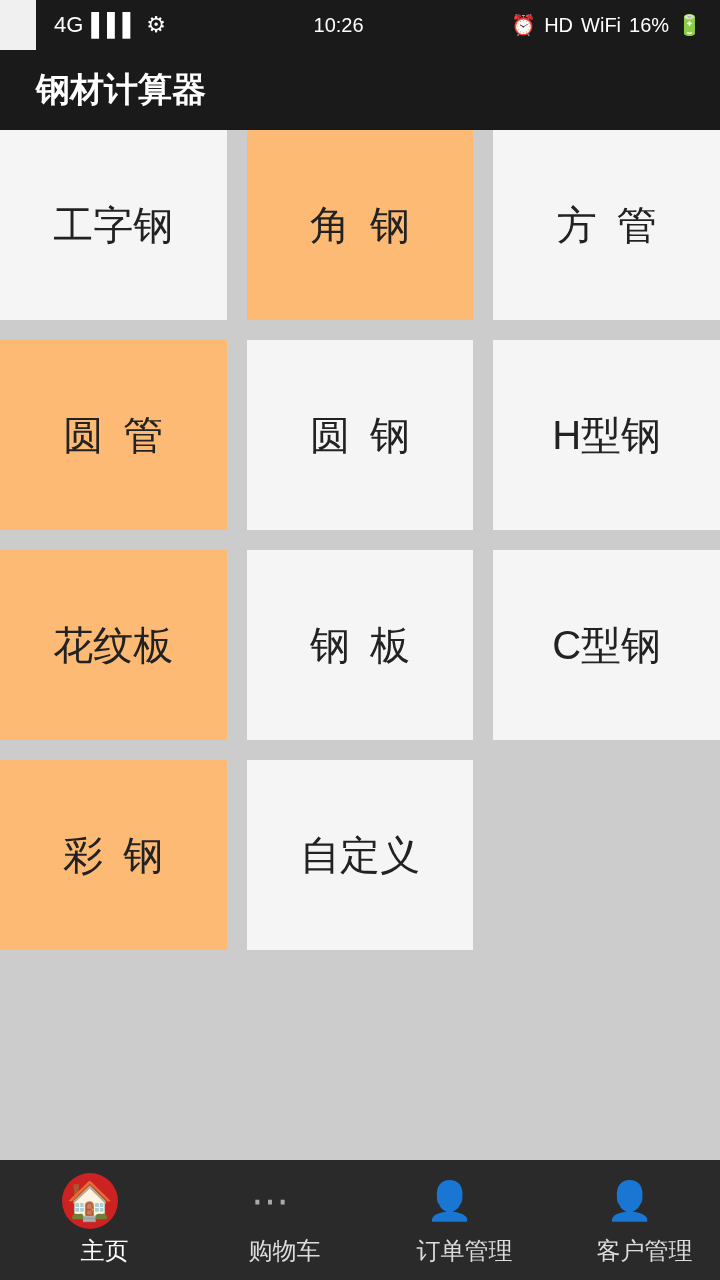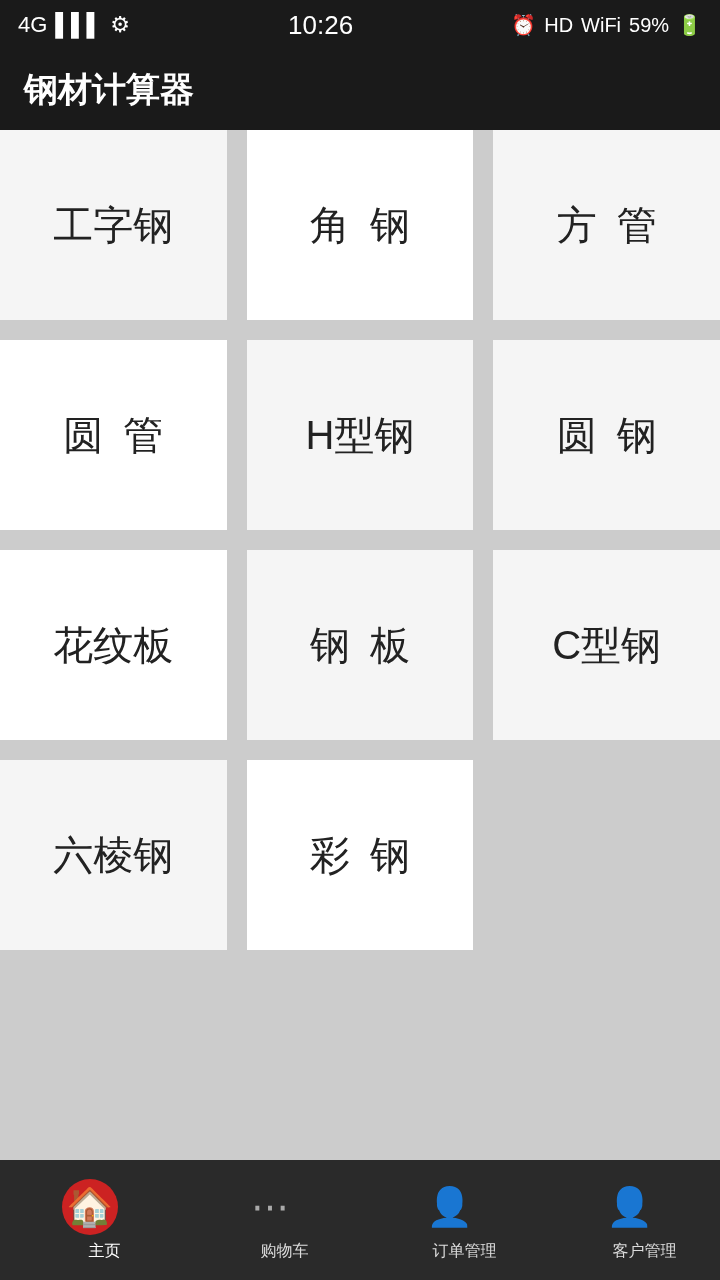--- a/index.html
+++ b/index.html
@@ -19,33 +19,34 @@
     #status-bar {
       background: #1a1a1a;
       color: white;
       height: 50px;
       display: flex;
       align-items: center;
       justify-content: space-between;
       padding: 0 18px;
       font-size: 22px;
       flex-shrink: 0;
+      margin-left: 36px;
     }
     .status-left { display: flex; align-items: center; gap: 8px; }
-    .status-center { font-size: 26px; font-weight: 400; }
+    .status-center { font-size: 20px; font-weight: 400; }
     .status-right { display: flex; align-items: center; gap: 8px; font-size: 20px; }
 
     
     #app-header {
       background: #1a1a1a;
       color: white;
       height: 80px;
       display: flex;
       align-items: center;
-      padding: 0 24px;
+      padding: 0 36px;
       font-size: 34px;
       font-weight: bold;
       flex-shrink: 0;
     }
 
     
     #grid {
       flex: 1;
       display: grid;
       grid-template-columns: repeat(3, 1fr);
@@ -61,21 +62,21 @@
       align-items: center;
       justify-content: center;
       font-size: 40px;
       color: #222;
       cursor: pointer;
       user-select: none;
       transition: background 0.1s;
     }
 
     .grid-cell.highlighted {
-      background: #ffffff;
+      background: #fdba74;
     }
 
     
     #bottom-nav {
       background: #2a2a2a;
       height: 120px;
       display: flex;
       align-items: center;
       justify-content: space-around;
       flex-shrink: 0;
@@ -102,21 +103,21 @@
       font-size: 38px;
     }
 
     .nav-icon.home-icon {
       background: #cc2222;
       border-radius: 50%;
       color: white;
     }
 
     .nav-label {
-      font-size: 16px;
+      font-size: 24px;
       color: #ddd;
       margin-left: 29px;
     }
 
     .nav-item.active .nav-label {
       color: white;
     }
   </style>
 </head>
 <body>
@@ -125,46 +126,46 @@
   <div class="status-left">
     <span>4G</span>
     <span>▌▌▌</span>
     <span>⚙</span>
   </div>
   <div class="status-center">10:26</div>
   <div class="status-right">
     <span>⏰</span>
     <span>HD</span>
     <span>WiFi</span>
-    <span>59%</span>
+    <span>16%</span>
     <span>🔋</span>
   </div>
 </div>
 
 <div id="app-header">
   <span>钢材计算器</span>
 </div>
 
 <div id="grid">
 
   <div class="grid-cell">工字钢</div>
   <div class="grid-cell highlighted">角 钢</div>
 
   <div class="grid-cell">方 管</div>
   <div class="grid-cell highlighted">圆 管</div>
+  <div class="grid-cell">圆 钢</div>
+
   <div class="grid-cell">H型钢</div>
-
-  <div class="grid-cell">圆 钢</div>
 
   <div class="grid-cell highlighted">花纹板</div>
   <div class="grid-cell">钢 板</div>
   <div class="grid-cell">C型钢</div>
 
-  <div class="grid-cell">六棱钢</div>
   <div class="grid-cell highlighted">彩 钢</div>
+  <div class="grid-cell">自定义</div>
 </div>
 
 <div id="bottom-nav">
   <div class="nav-item active">
     <div class="nav-icon home-icon">🏠</div>
     <span class="nav-label">主页</span>
   </div>
   <div class="nav-item">
     <div class="nav-icon" style="font-size:38px;color:#aaa;">⋯</div>
     <span class="nav-label">购物车</span>

